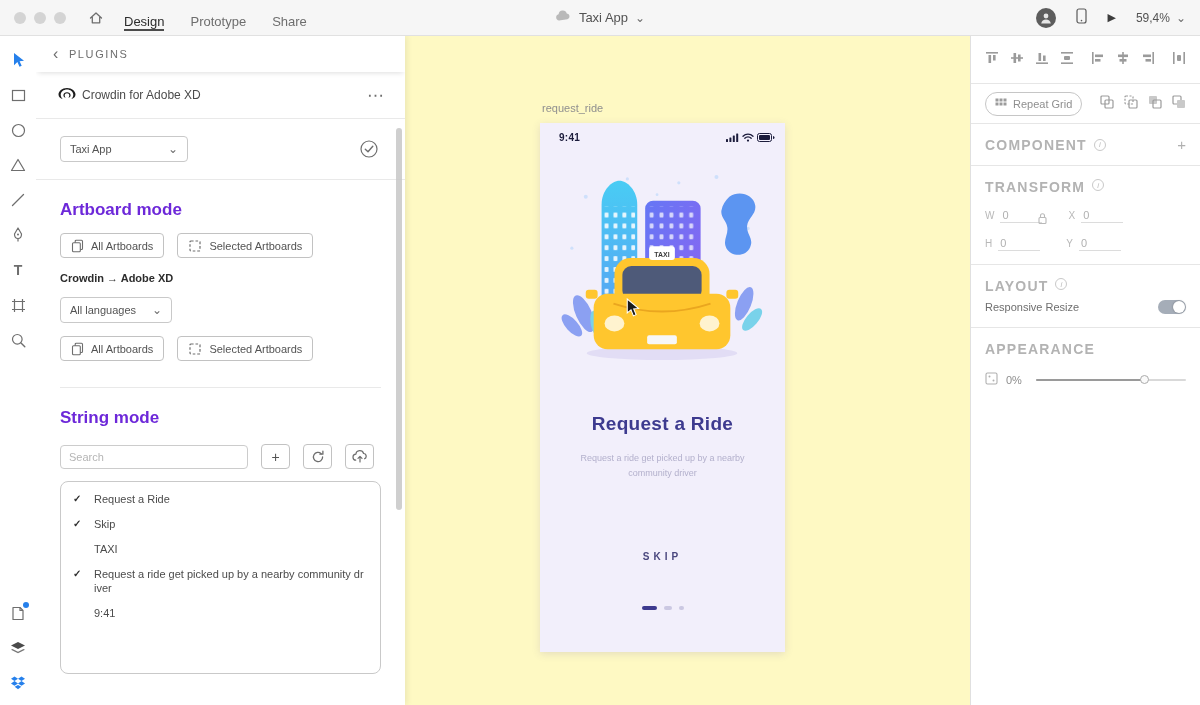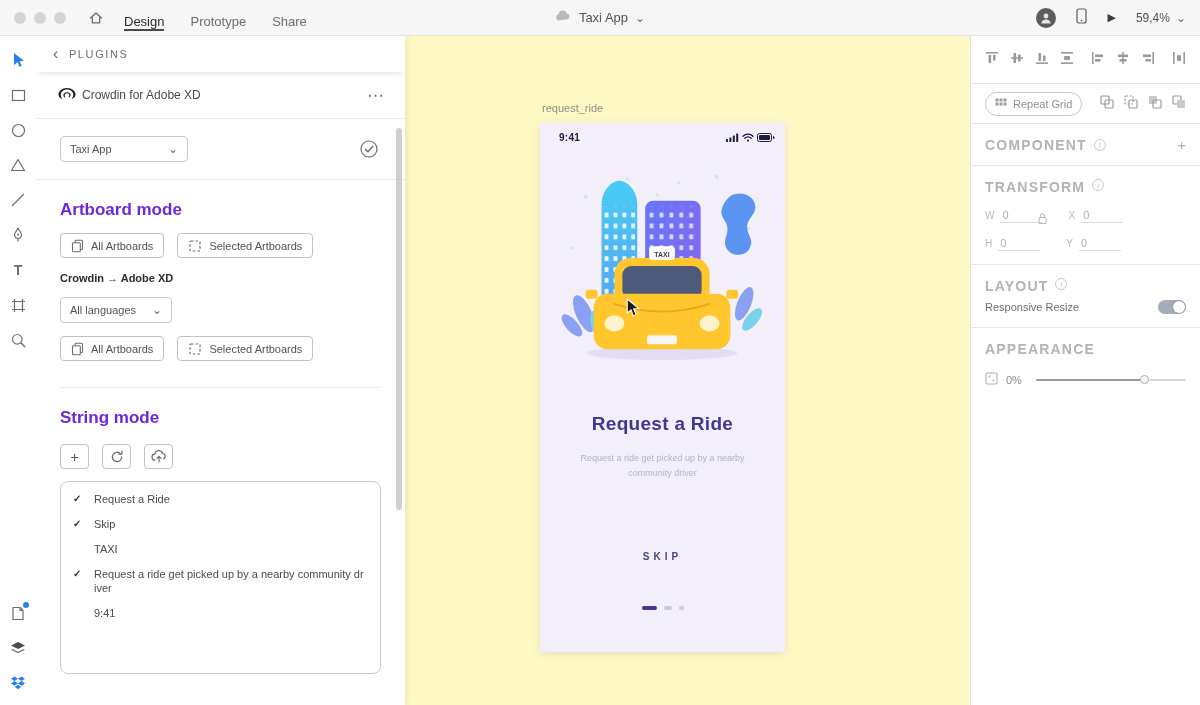--- a/index.html
+++ b/index.html
@@ -303,20 +303,21 @@
                 <rect x="2" y="2" width="10" height="10" rx="1" fill="none" stroke="#6e6e6e" stroke-width="1.2" stroke-dasharray="2.6 1.9"></rect>
               </svg>
             <span>Selected Artboards</span>
           </button>
         </div>
 
         <div class="divider" style="margin-top:26px"></div>
 
         <h2 class="pp-h2">String mode</h2>
         <div class="search-row">
+          <input class="search-input" type="text" placeholder="Search" style="">
           <button class="tool-btn">
             <span>+</span>
           </button>
           <button class="tool-btn">
             <svg width="14" height="14" viewBox="0 0 14 14">
                 <path d="M11.6 7 a4.6 4.6 0 1 1 -1.4 -3.3" fill="none" stroke="#6e6e6e" stroke-width="1.3" stroke-linecap="round"></path>
                 <path d="M11.9 1.2 v3 h-3" fill="none" stroke="#6e6e6e" stroke-width="1.3" stroke-linecap="round" stroke-linejoin="round"></path>
               </svg>
           </button>
           <button class="tool-btn">

